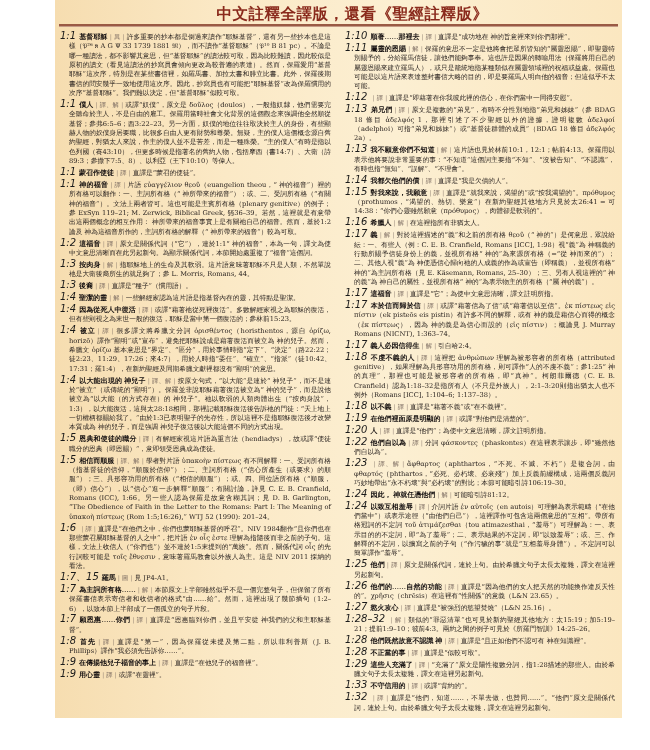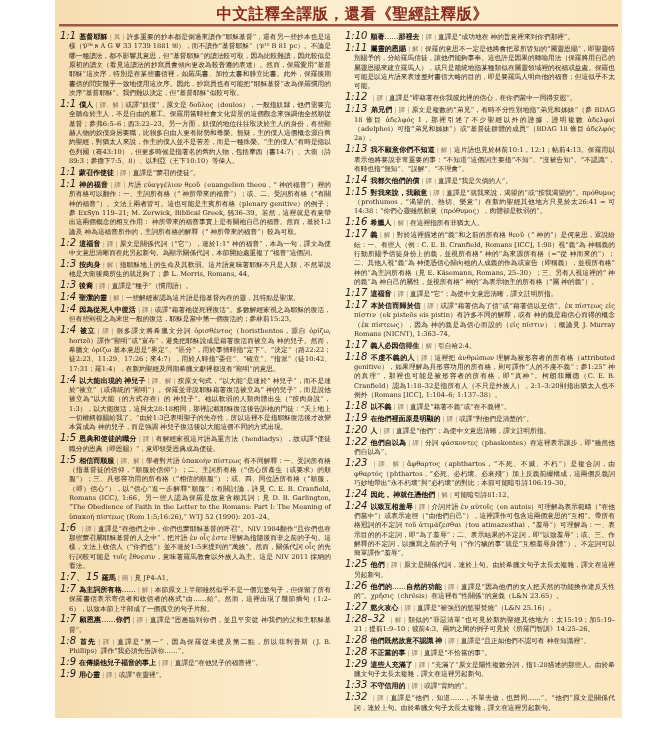--- a/index.html
+++ b/index.html
@@ -83,18 +83,18 @@
       <div class="entry"><span class="ref">1:20</span><span class="head">人</span><span class="tag">｜譯｜</span><span class="body-text">直譯是“他們”；為使中文意思清晰，譯文註明所指。</span></div>
       <div class="entry"><span class="ref">1:22</span><span class="head">他們自以為</span><span class="tag">｜譯｜</span><span class="body-text">分詞 φάσκοντες（phaskontes）在這裡表示讓步，即“雖然他們自以為”。</span></div>
       <div class="entry"><span class="ref">1:23</span><span class="head"></span><span class="tag">｜譯、解｜</span><span class="body-text">ἄφθαρτος（aphthartos，“不死、不滅、不朽”）是複合詞，由 φθαρτός（phthartos，“必死、必朽壞、必衰殘”）加上反義前綴構成，這兩個反義詞巧妙地帶出“永不朽壞”與“必朽壞”的對比；本節可能暗引詩106:19–30。</span></div>
       <div class="entry"><span class="ref">1:24</span><span class="head">因此， 神就任憑他們</span><span class="tag">｜解｜</span><span class="body-text">可能暗引詩81:12。</span></div>
       <div class="entry"><span class="ref">1:24</span><span class="head">以致互相羞辱</span><span class="tag">｜譯｜</span><span class="body-text">介詞片語 ἐν αὐτοῖς（en autois）可理解為表示範疇（“在他們當中”）或表示途徑（“由他們自己”），這裡譯作可包含這兩個意思的“互相”。帶所有格冠詞的不定詞 τοῦ ἀτιμάζεσθαι（tou atimazesthai，“羞辱”）可理解為：一、表示目的的不定詞，即“為了羞辱”；二、表示結果的不定詞，即“以致羞辱”；或、三、作解釋的不定詞，以擴寫之前的子句（“作污穢的事”就是“互相羞辱身體”）。不定詞可以簡單譯作“羞辱”。</span></div>
       <div class="entry"><span class="ref">1:25</span><span class="head">他們</span><span class="tag">｜譯｜</span><span class="body-text">原文是關係代詞，連於上句。由於希臘文句子太長太複雜，譯文在這裡另起新句。</span></div>
       <div class="entry"><span class="ref">1:26</span><span class="head">他們的……自然的功能</span><span class="tag">｜譯｜</span><span class="body-text">直譯是“因為他們的女人把天然的功能換作違反天性的”。χρῆσις（chrēsis）在這裡有“性關係”的意義（L&amp;N 23.65）。</span></div>
       <div class="entry"><span class="ref">1:27</span><span class="head">慾火攻心</span><span class="tag">｜譯｜</span><span class="body-text">直譯是“被強烈的慾望焚燒”（L&amp;N 25.16）。</span></div>
       <div class="entry"><span class="ref">1:28–32</span><span class="head"></span><span class="tag">｜解｜</span><span class="body-text">類似的“罪惡清單”也可見於新約聖經其他地方：太15:19；加5:19–21；提前1:9–10；彼前4:3。兩約之間的例子可見於《所羅門智訓》14:25–26。</span></div>
       <div class="entry"><span class="ref">1:28</span><span class="head">他們既然故意不認識 神</span><span class="tag">｜譯｜</span><span class="body-text">直譯是“且正如他們不認可有 神在知識裡”。</span></div>
-      <div class="entry"><span class="ref">1:28</span><span class="head">不正當的事</span><span class="tag">｜譯｜</span><span class="body-text">直譯是“不恰當的事”。</span></div>
+      <div class="entry"><span class="ref">1:28</span><span class="head">不正當的事</span><span class="tag">｜譯｜</span><span class="body-text">直譯是“似較可取”。</span></div>
       <div class="entry"><span class="ref">1:29</span><span class="head">這些人充滿了</span><span class="tag">｜譯｜</span><span class="body-text">“充滿了”原文是陽性複數分詞，指1:28描述的那些人。由於希臘文句子太長太複雜，譯文在這裡另起新句。</span></div>
       <div class="entry"><span class="ref">1:33</span><span class="head">不守信用的</span><span class="tag">｜譯｜</span><span class="body-text">或譯“背約的”。</span></div>
       <div class="entry"><span class="ref">1:32</span><span class="head"></span><span class="tag">｜譯｜</span><span class="body-text">直譯是“他們，知道……，不單去做，也贊同……”。“他們”原文是關係代詞，連於上句。由於希臘文句子太長太複雜，譯文在這裡另起新句。</span></div>
     </div>
 </div>
 
 </body></html>

